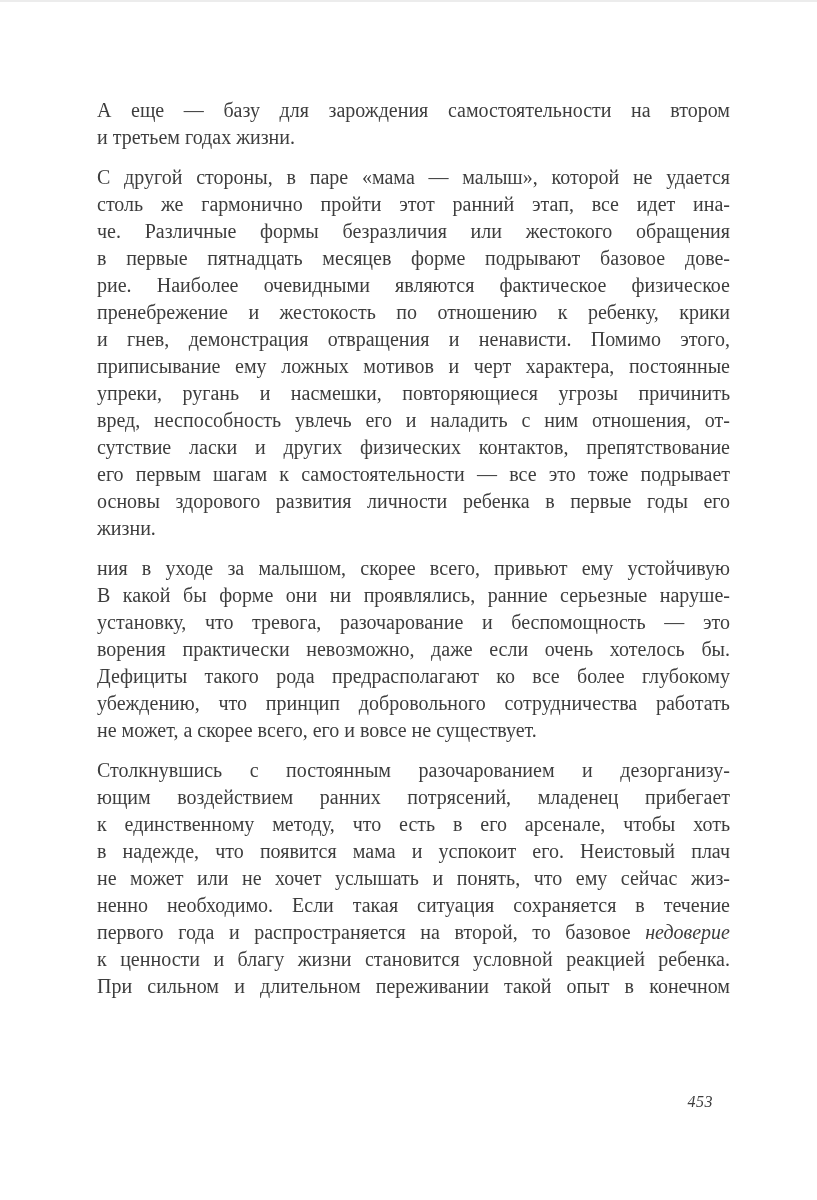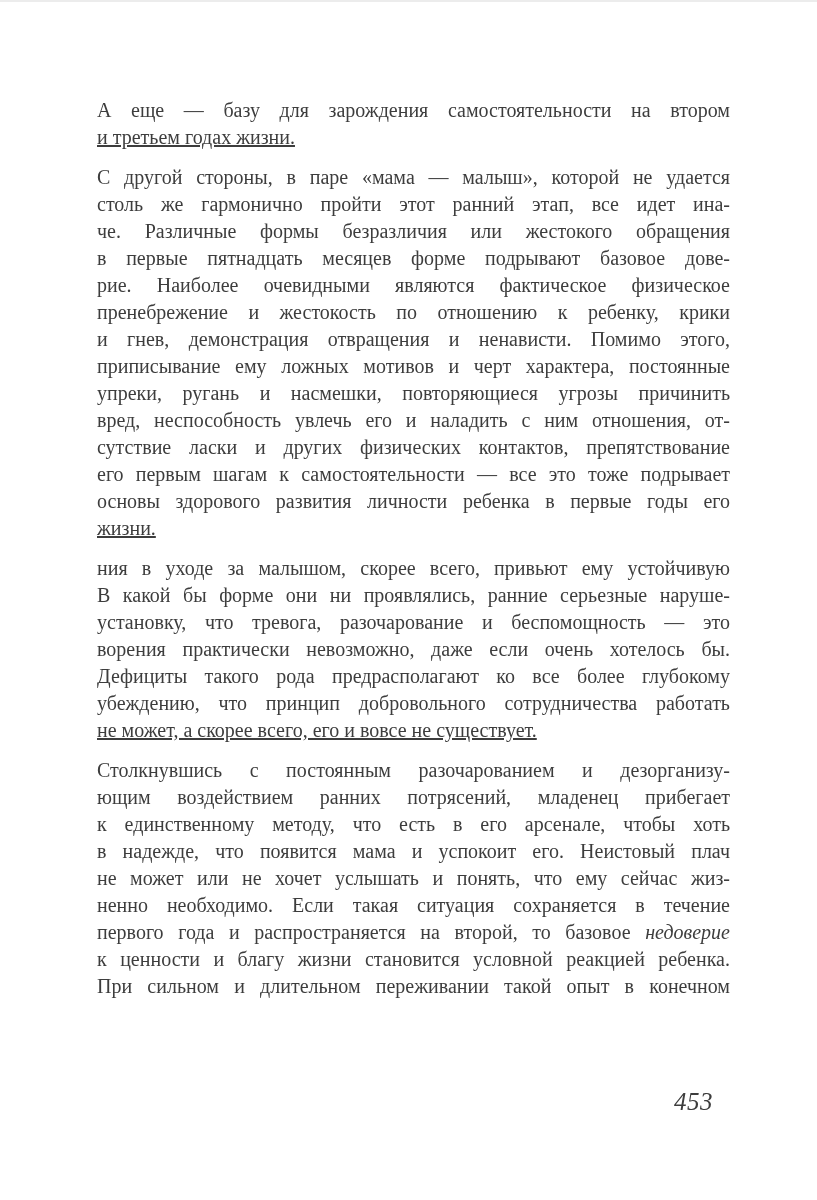--- a/index.html
+++ b/index.html
@@ -31,27 +31,27 @@
     font-size: 20px;
     line-height: 27px;
   }
   .para { margin: 0 0 13px 0; }
   .para:last-child { margin-bottom: 0; }
   .line {
     text-align: justify;
     text-align-last: justify;
     white-space: normal;
   }
-  .line.end { text-align-last: left; text-decoration: underline; }
+  .line.end { text-align-last: left; }
   .it { font-style: italic; }
   .page-number {
     position: absolute;
     right: 104px;
     top: 1088px;
-    font-size: 25px;
+    font-size: 16px;
     line-height: 27px;
     font-style: italic;
     color: #3d3d3d;
     letter-spacing: 0.5px;
   }
 </style>
 </head>
 <body>
 
 <div class="page">

